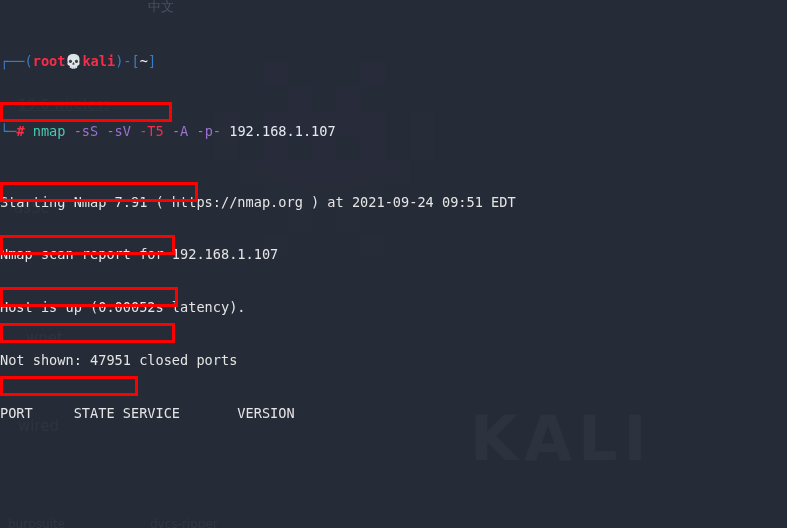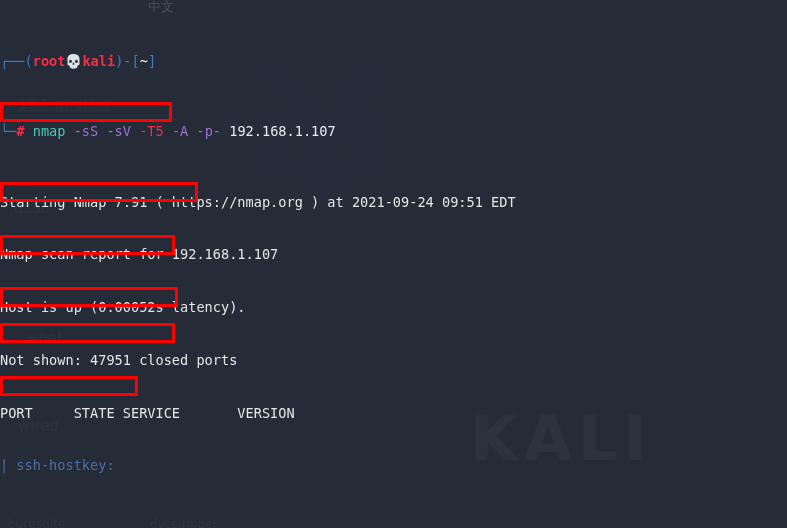--- a/index.html
+++ b/index.html
@@ -144,21 +144,20 @@
 
     <div class="line"><span class="c-blue">┌──(</span><span class="c-red" style="font-weight:bold">root</span><span class="c-red" style="font-weight:bold">💀</span><span class="c-red" style="font-weight:bold">kali</span><span class="c-blue">)-[</span><span class="c-white">~</span><span class="c-blue">]</span></div>
 
     <div class="line"><span class="c-blue">└─</span><span class="c-red" style="font-weight:bold">#</span><span> </span><span class="c-teal">nmap</span><span> </span><span class="c-purple">-sS</span><span> </span><span class="c-purple">-sV</span><span> </span><span class="c-red">-T5</span><span> </span><span class="c-purple">-A</span><span> </span><span class="c-purple">-p-</span><span> </span><span class="c-white">192.168.1.107</span></div>
 
     <div class="line c-dim">Starting Nmap 7.91 ( https://nmap.org ) at 2021-09-24 09:51 EDT</div>
     <div class="line c-dim">Nmap scan report for 192.168.1.107</div>
     <div class="line c-dim">Host is up (0.00052s latency).</div>
     <div class="line c-dim">Not shown: 47951 closed ports</div>
     <div class="line c-dim">PORT     STATE SERVICE       VERSION</div>
-    <div class="line c-bar">| ssh-hostkey:</div>
     
     
     
     
     
     
     
     
     
     

